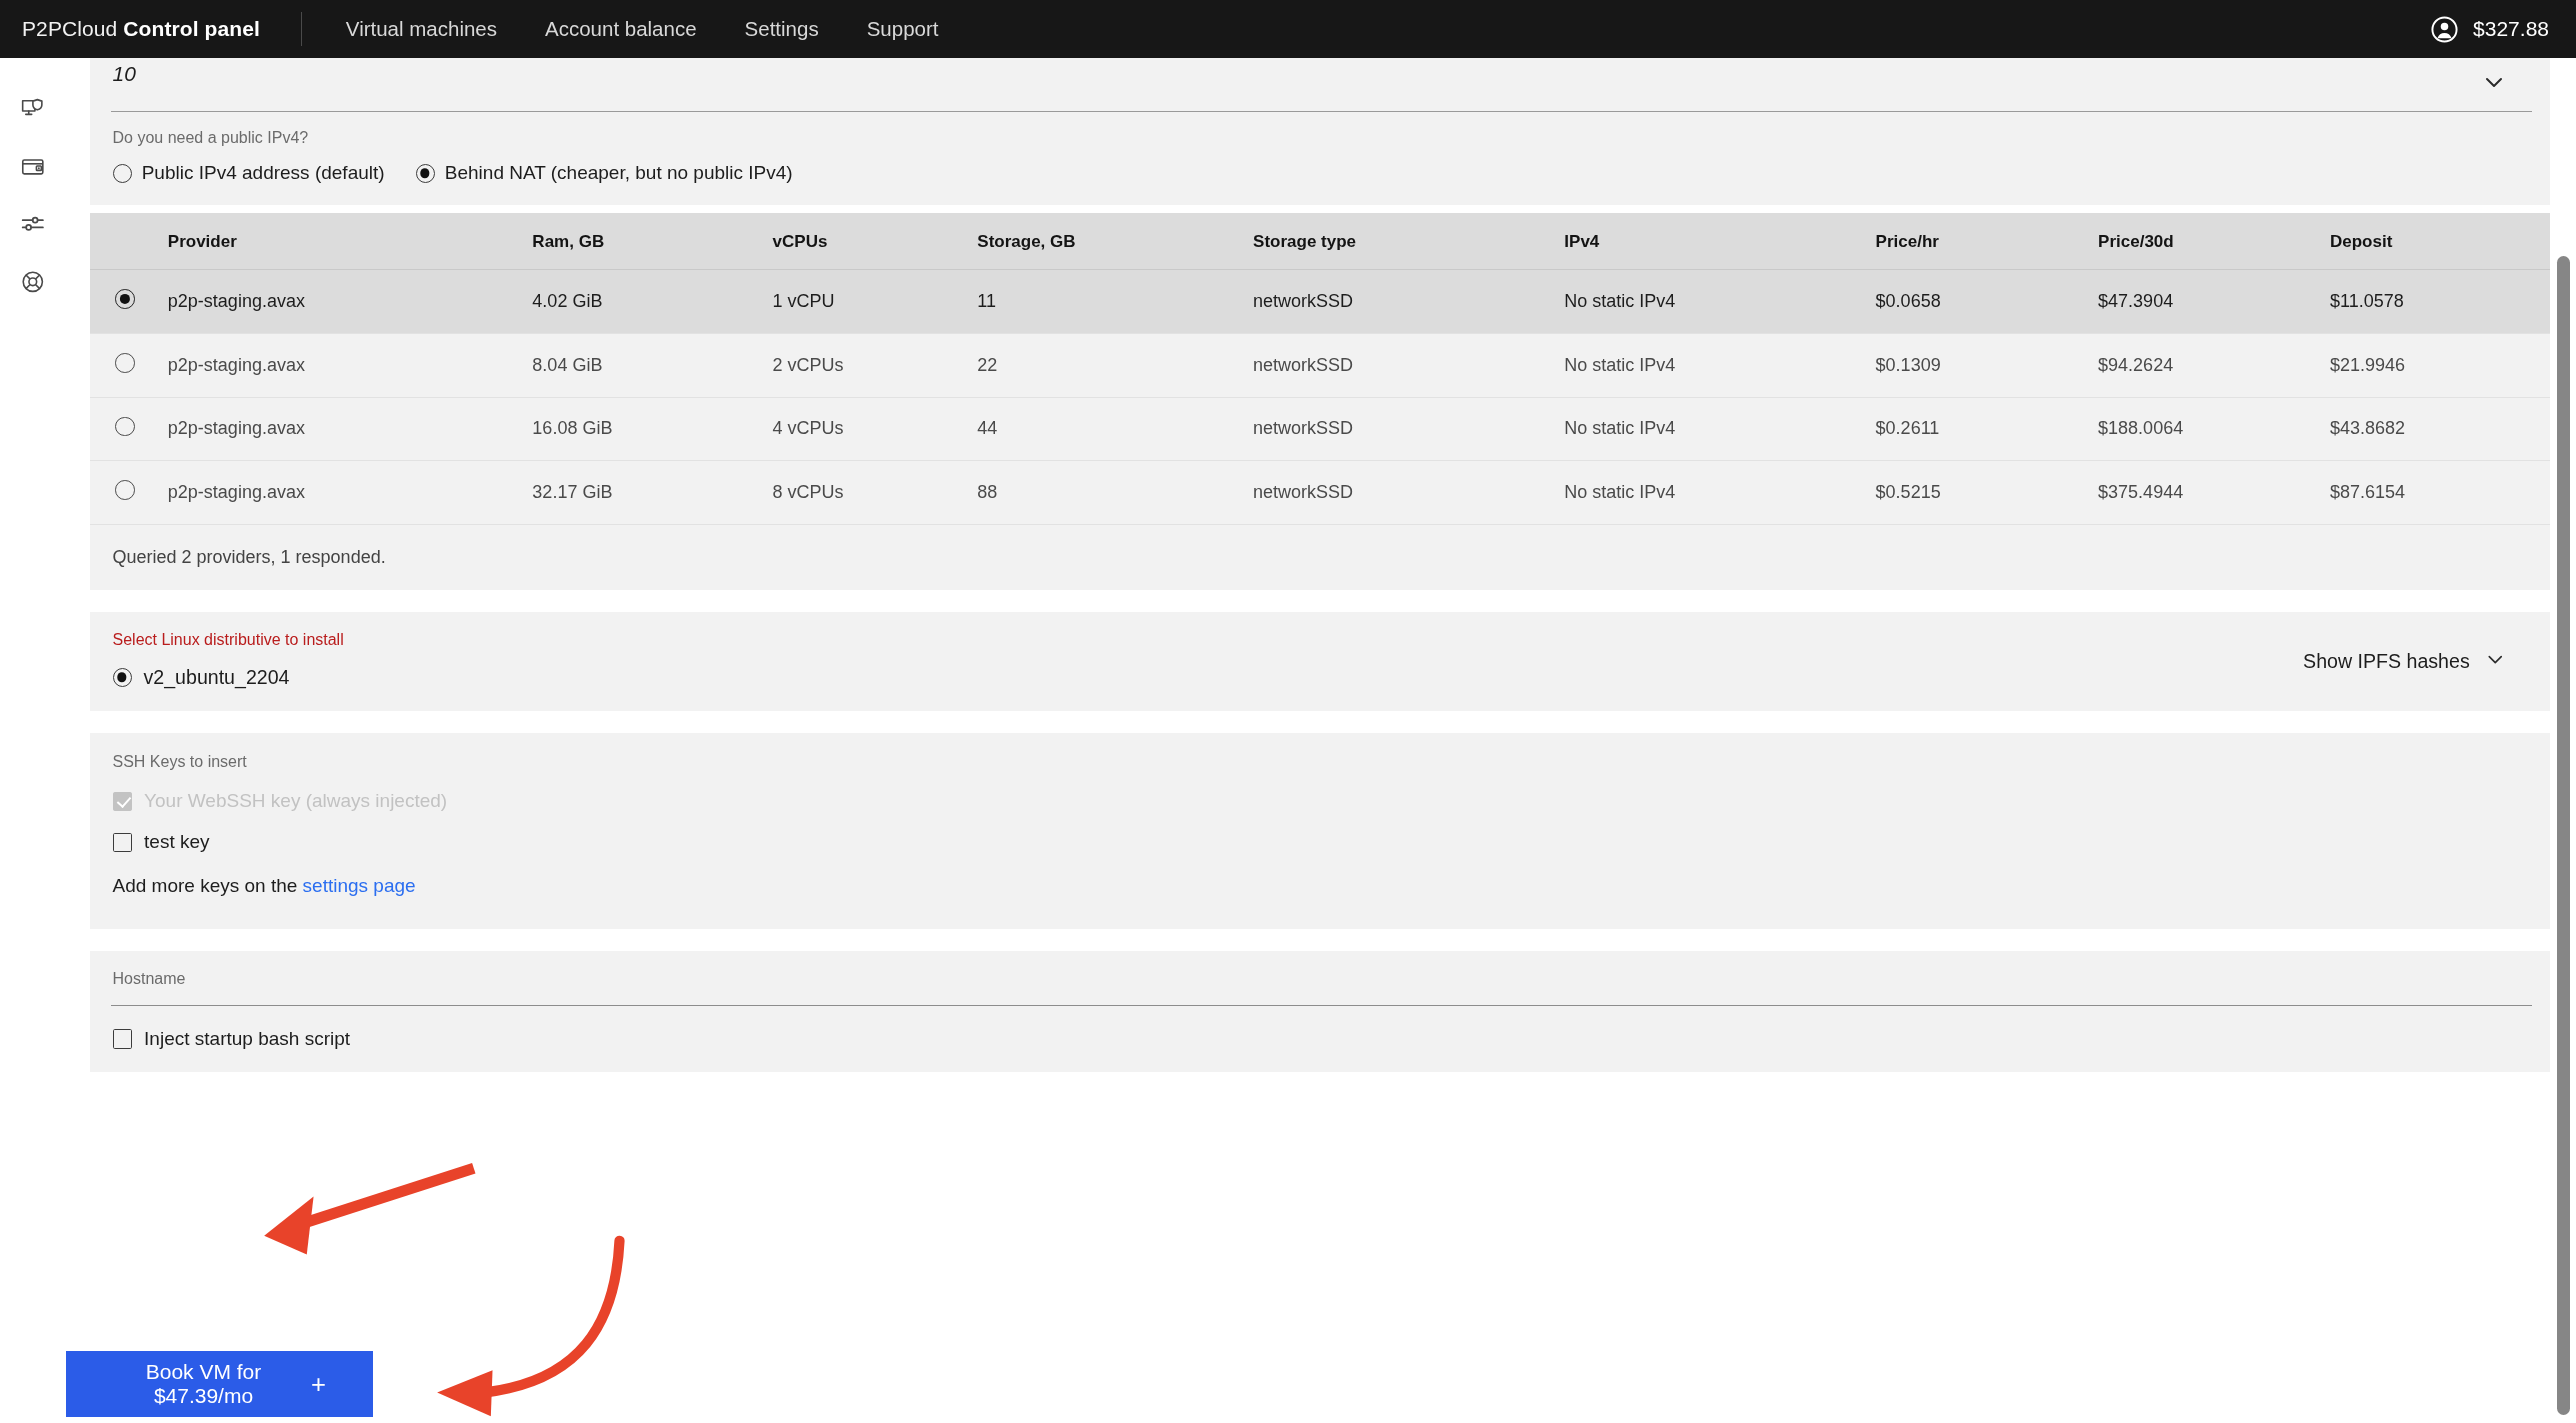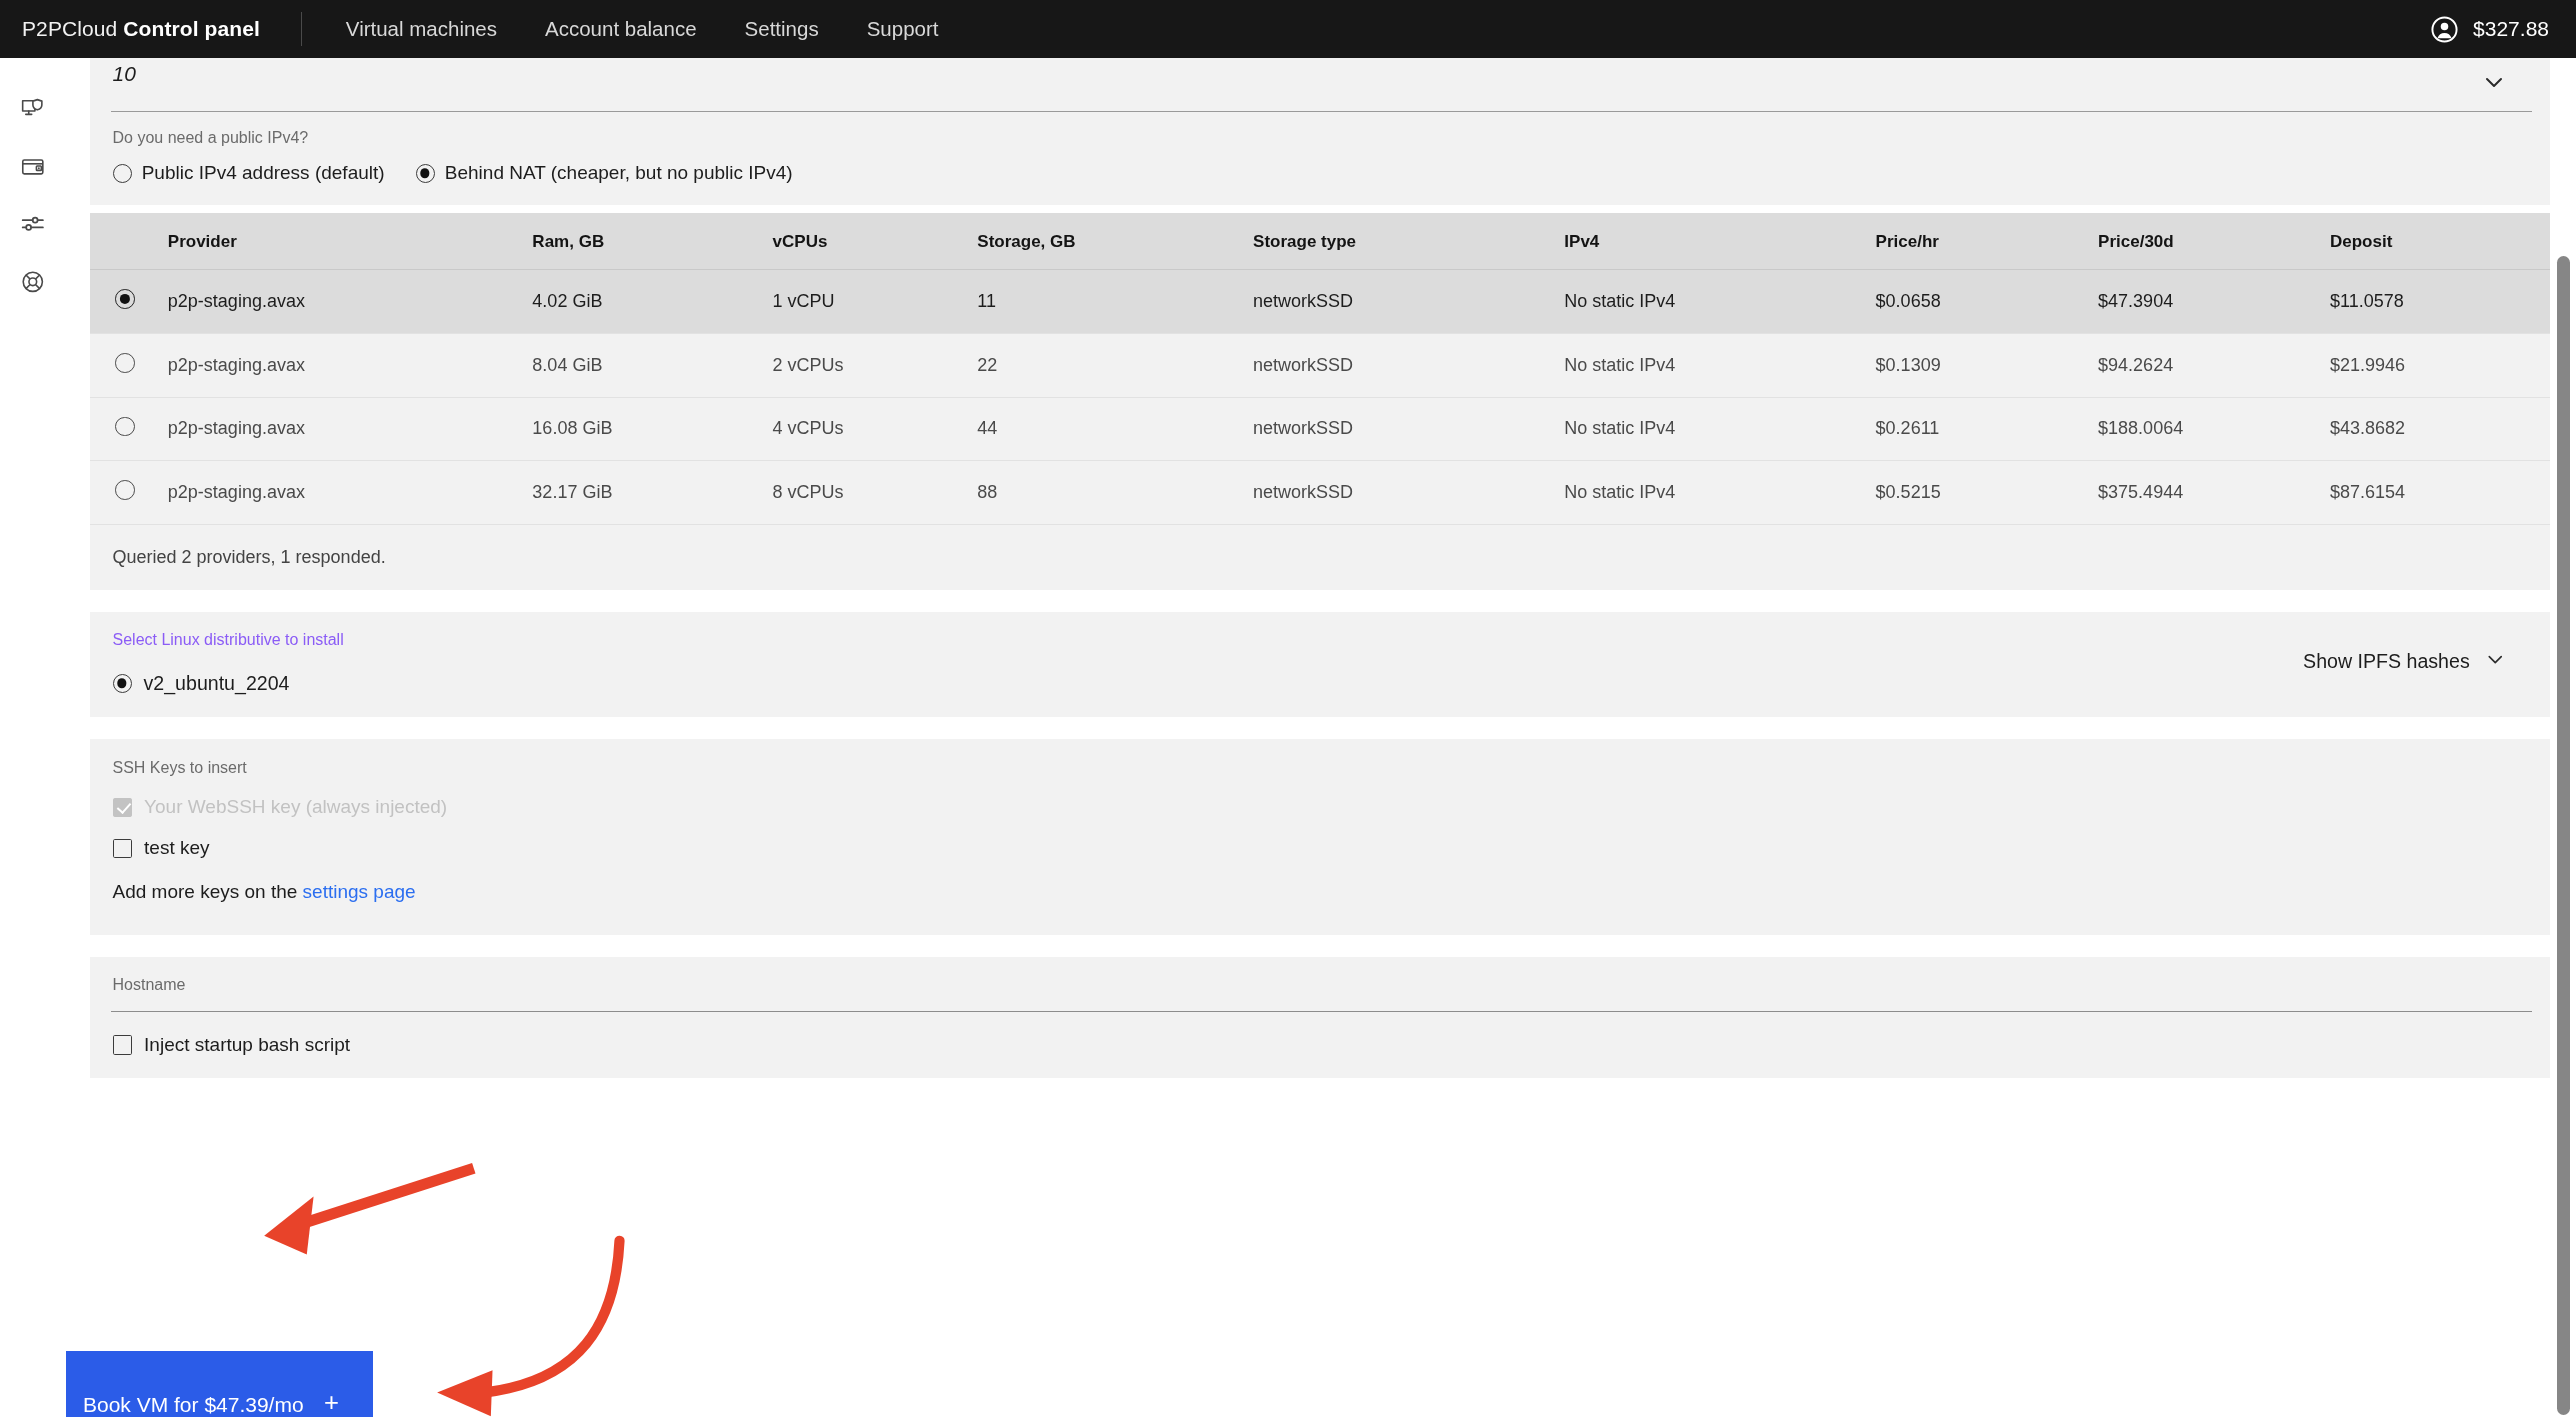--- a/index.html
+++ b/index.html
@@ -142,21 +142,21 @@
     padding: 22px 0 22px 23px;
   }
 
   
   .sect-price { margin-top: 29px; padding: 37px 0 37px 23px; }
   .price-line { font-size: 20.5px; color: #1d1d1d; line-height: 1.15; }
   .price-line + .price-line { margin-top: 19px; }
 
   
   .sect-distro { margin-top: 22px; padding: 19px 0 22px 23px; position: relative; }
-  .distro-label { font-size: 16px; color: #8b5cf6; margin-bottom: 23px; }
+  .distro-label { font-size: 16px; color: #b91c1c; margin-bottom: 17px; }
   .distro-opt { display: flex; align-items: center; gap: 12px; cursor: pointer; }
   .distro-name { font-size: 19.6px; color: #1d1d1d; }
   .ipfs-toggle {
     position: absolute; right: 47px; top: 37px;
     display: flex; align-items: center; gap: 15.3px;
     font-size: 19.6px; color: #1d1d1d; cursor: pointer;
   }
   .ipfs-toggle svg { width: 20.5px; height: 20.5px; }
 
   
@@ -190,22 +190,22 @@
   .inject-row { display: flex; align-items: center; gap: 12px; margin: 22px 0 0 23px; }
 
   
   .book-wrap { position: absolute; left: 66px; top: 1351px; }
   .book-btn {
     width: 307px; height: 66px;
     background: #2b5ce8;
     border: none; color: #ffffff;
     font-family: "Liberation Sans", sans-serif;
     font-size: 21px;
-    display: flex; align-items: flex-end;
-    padding: 0 17px; cursor: pointer;
+    display: flex; align-items: center;
+    padding: 0 30px; cursor: pointer;
     justify-content: space-between;
   }
   .book-plus { font-size: 25.6px; font-weight: 300; margin-right: 17px; }
 
   
   .annot { position: absolute; left: 0; top: 0; width: 2576px; height: 1424px;
            pointer-events: none; }
 
   
   .scrollbar-track {

